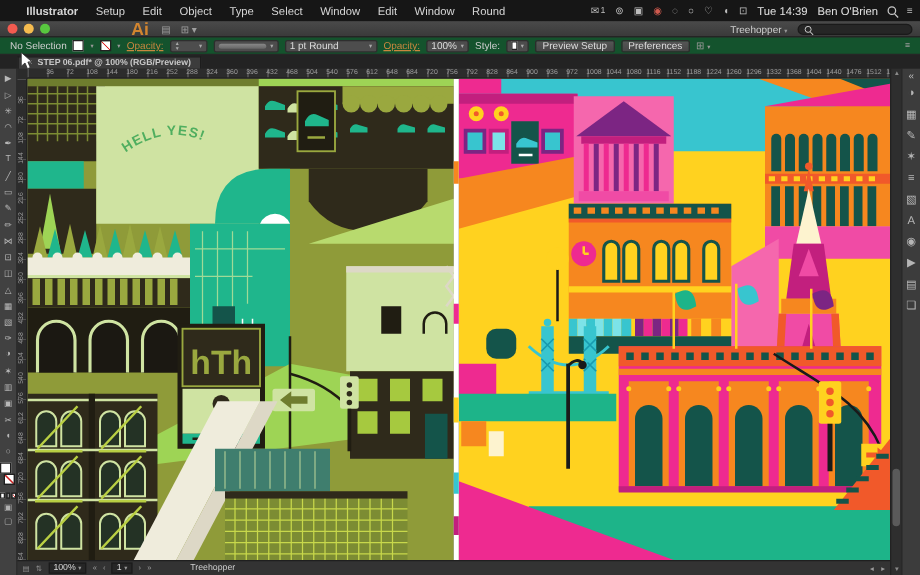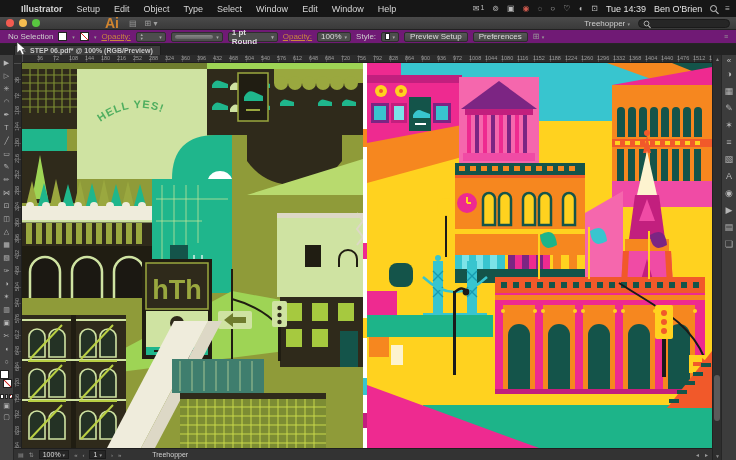--- a/index.html
+++ b/index.html
@@ -24,21 +24,21 @@
     display:flex;align-items:center;padding:0 6px;color:#bbb;font-size:8px;border-bottom:1px solid #222;}
   .tl{width:8px;height:8px;border-radius:50%;margin-right:5px;}
   .ai-logo{color:#d2852f;font-weight:bold;font-size:14px;margin:0 10px 0 60px;letter-spacing:0;}
   .tb-ic{color:#9f9f9f;font-size:8px;margin-right:8px;}
   .tb-right{margin-left:auto;display:flex;align-items:center;gap:8px;}
   .workspace{color:#cfcfcf;}
   .searchbox{width:92px;height:9px;background:#262626;border:1px solid #1a1a1a;border-radius:5px;
     color:#888;font-size:7px;display:flex;align-items:center;padding:0 4px;gap:3px;}
 
   
-  .controlbar{position:absolute;left:0;top:30px;width:736px;height:14px;background:#701a75;
+  .controlbar{position:absolute;left:0;top:30px;width:736px;height:14px;background:#14532d;
     border-bottom:1px solid #262626;display:flex;align-items:center;padding:0 8px;color:#cfcfcf;font-size:8px;gap:5px;}
   .link{color:#c8873f;text-decoration:underline;}
   .combo{background:#4d4d4d;border:1px solid #2e2e2e;border-radius:2px;height:10px;display:flex;align-items:center;
     padding:0 3px;color:#ddd;gap:3px;}
   .combo .caret{font-size:5px;color:#aaa;}
   .sw{width:9px;height:9px;border:1px solid #222;background:#fff;display:inline-block;}
   .sw.none{background:linear-gradient(to top right,#fff 44%,#d22 46%,#d22 54%,#fff 56%);}
   .caret-sm{font-size:5px;color:#999;}
   .btn{background:linear-gradient(#565656,#464646);border:1px solid #2c2c2c;border-radius:2px;height:10px;
     display:flex;align-items:center;padding:0 5px;color:#ddd;}
@@ -99,21 +99,21 @@
     <span style="display:flex;">
         <span class="mitem bold">Illustrator</span>
         <span class="mitem">Setup</span>
         <span class="mitem">Edit</span>
         <span class="mitem">Object</span>
         <span class="mitem">Type</span>
         <span class="mitem">Select</span>
         <span class="mitem">Window</span>
         <span class="mitem">Edit</span>
         <span class="mitem">Window</span>
-        <span class="mitem">Help</span>
+        <span class="mitem">Round</span>
       </span>
     <span class="mb-right">
       <span style="display:flex;gap:8px;">
           <span class="micon">✉<span class="badge">1</span></span>
           <span class="micon">⊚</span>
           <span class="micon">▣</span>
           <span class="micon" style="color: rgb(207, 90, 78);">◉</span>
           <span class="micon">◌</span>
           <span class="micon">○</span>
           <span class="micon">♡</span>
@@ -151,21 +151,21 @@
     <span class="link">Opacity:</span>
     <span class="combo" style="width:30px;">
         <span class="stepper">▲<br>▼</span>
         <span style="flex:1"></span>
         <span class="caret">▾</span>
       </span>
     <span class="combo" style="width:52px;">
         <span style="flex:1;height:4px;background:linear-gradient(#888,#666);border-radius:2px;"></span>
         <span class="caret">▾</span>
       </span>
-    <span class="combo" style="width:50px;justify-content:space-between;font-weight:bold;">
+    <span class="combo" style="width:74px;justify-content:space-between;">
         <span>1 pt Round</span>
         <span class="caret">▾</span>
       </span>
     <span class="link">Opacity:</span>
     <span class="combo" style="width:34px;">
         <span>100%</span>
         <span class="caret">▾</span>
       </span>
     <span>Style:</span>
     <span class="combo" style="width:18px;">

